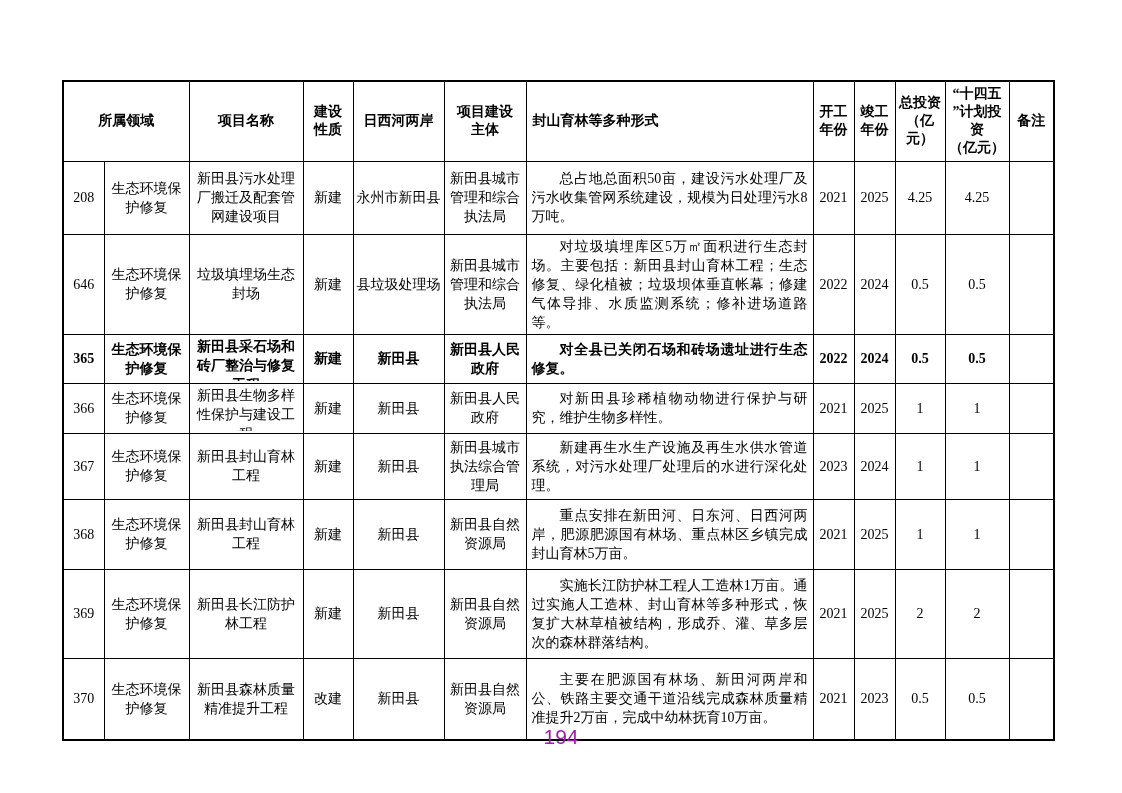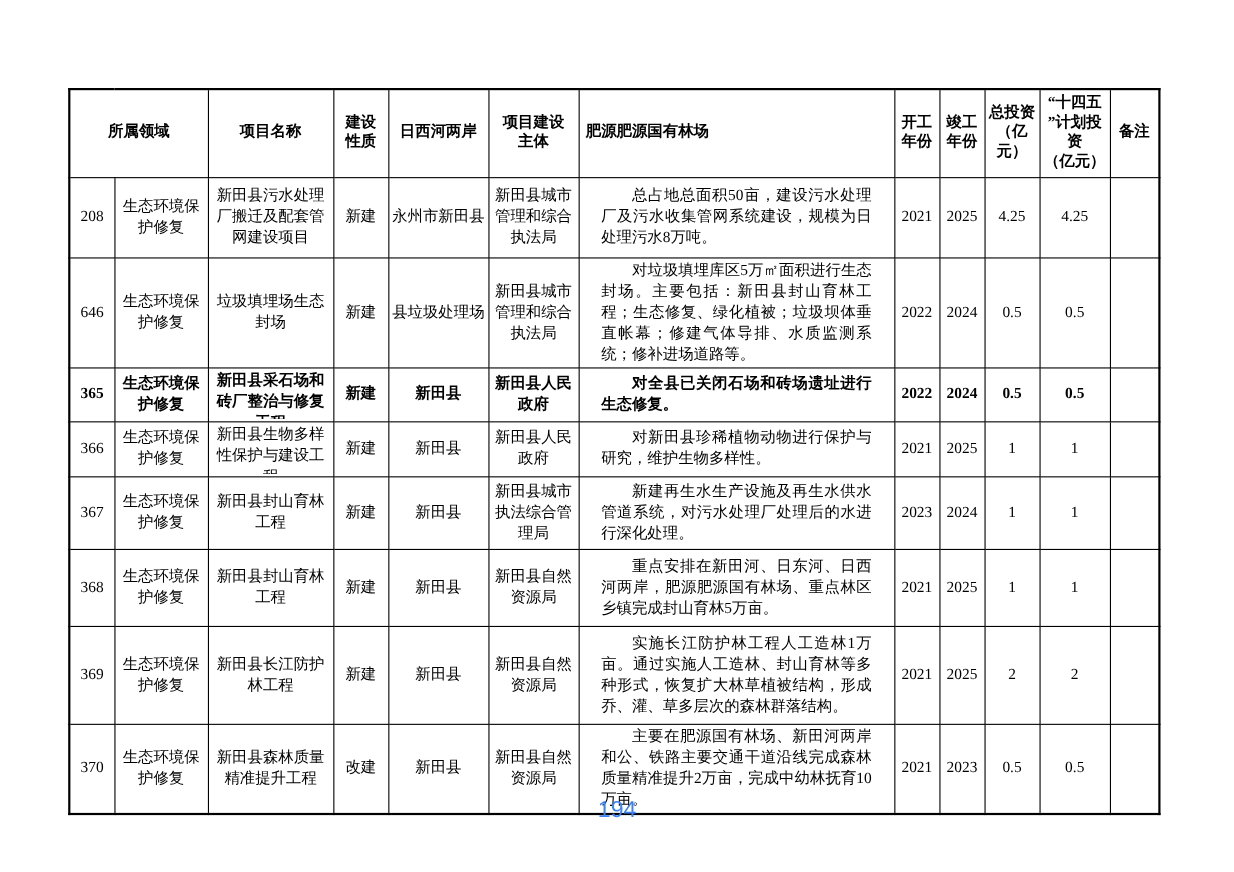--- a/index.html
+++ b/index.html
@@ -33,33 +33,33 @@
   thead tr { height: 80px; }
   th {
     font-weight: bold;
     white-space: pre-line;
     line-height: 18px;
   }
   th.h-content { text-align: left; padding-left: 6px; }
   td.c-content {
     text-align: justify;
     text-indent: 2em;
-    padding: 2px 20px;
+    padding: 2px 5px;
   }
   td.c-name-clip { vertical-align: top; }
   td.c-name-clip .clipbox { overflow: hidden; }
   .page-number {
     position: absolute;
     top: 725px;
     left: 0;
     width: 100%;
     text-align: center;
     font-family: "Liberation Sans", "DejaVu Sans", sans-serif;
     font-size: 21px;
-    color: #3b82f6;
+    color: #a21caf;
   }
 </style>
 </head>
 <body>
 
 <div class="page">
 
   <table class="projects">
     <colgroup>
       <col style="width:41px">
@@ -77,21 +77,21 @@
     </colgroup>
     <thead>
       <tr>
         <th colspan="2">所属领域</th>
         <th>项目名称</th>
         <th>建设
 性质</th>
         <th>日西河两岸</th>
         <th>项目建设
 主体</th>
-        <th class="h-content">肥源肥源国有林场</th>
+        <th class="h-content">封山育林等多种形式</th>
         <th>开工
 年份</th>
         <th>竣工
 年份</th>
         <th>总投资
 （亿
 元）</th>
         <th>“十四五
 ”计划投
 资

